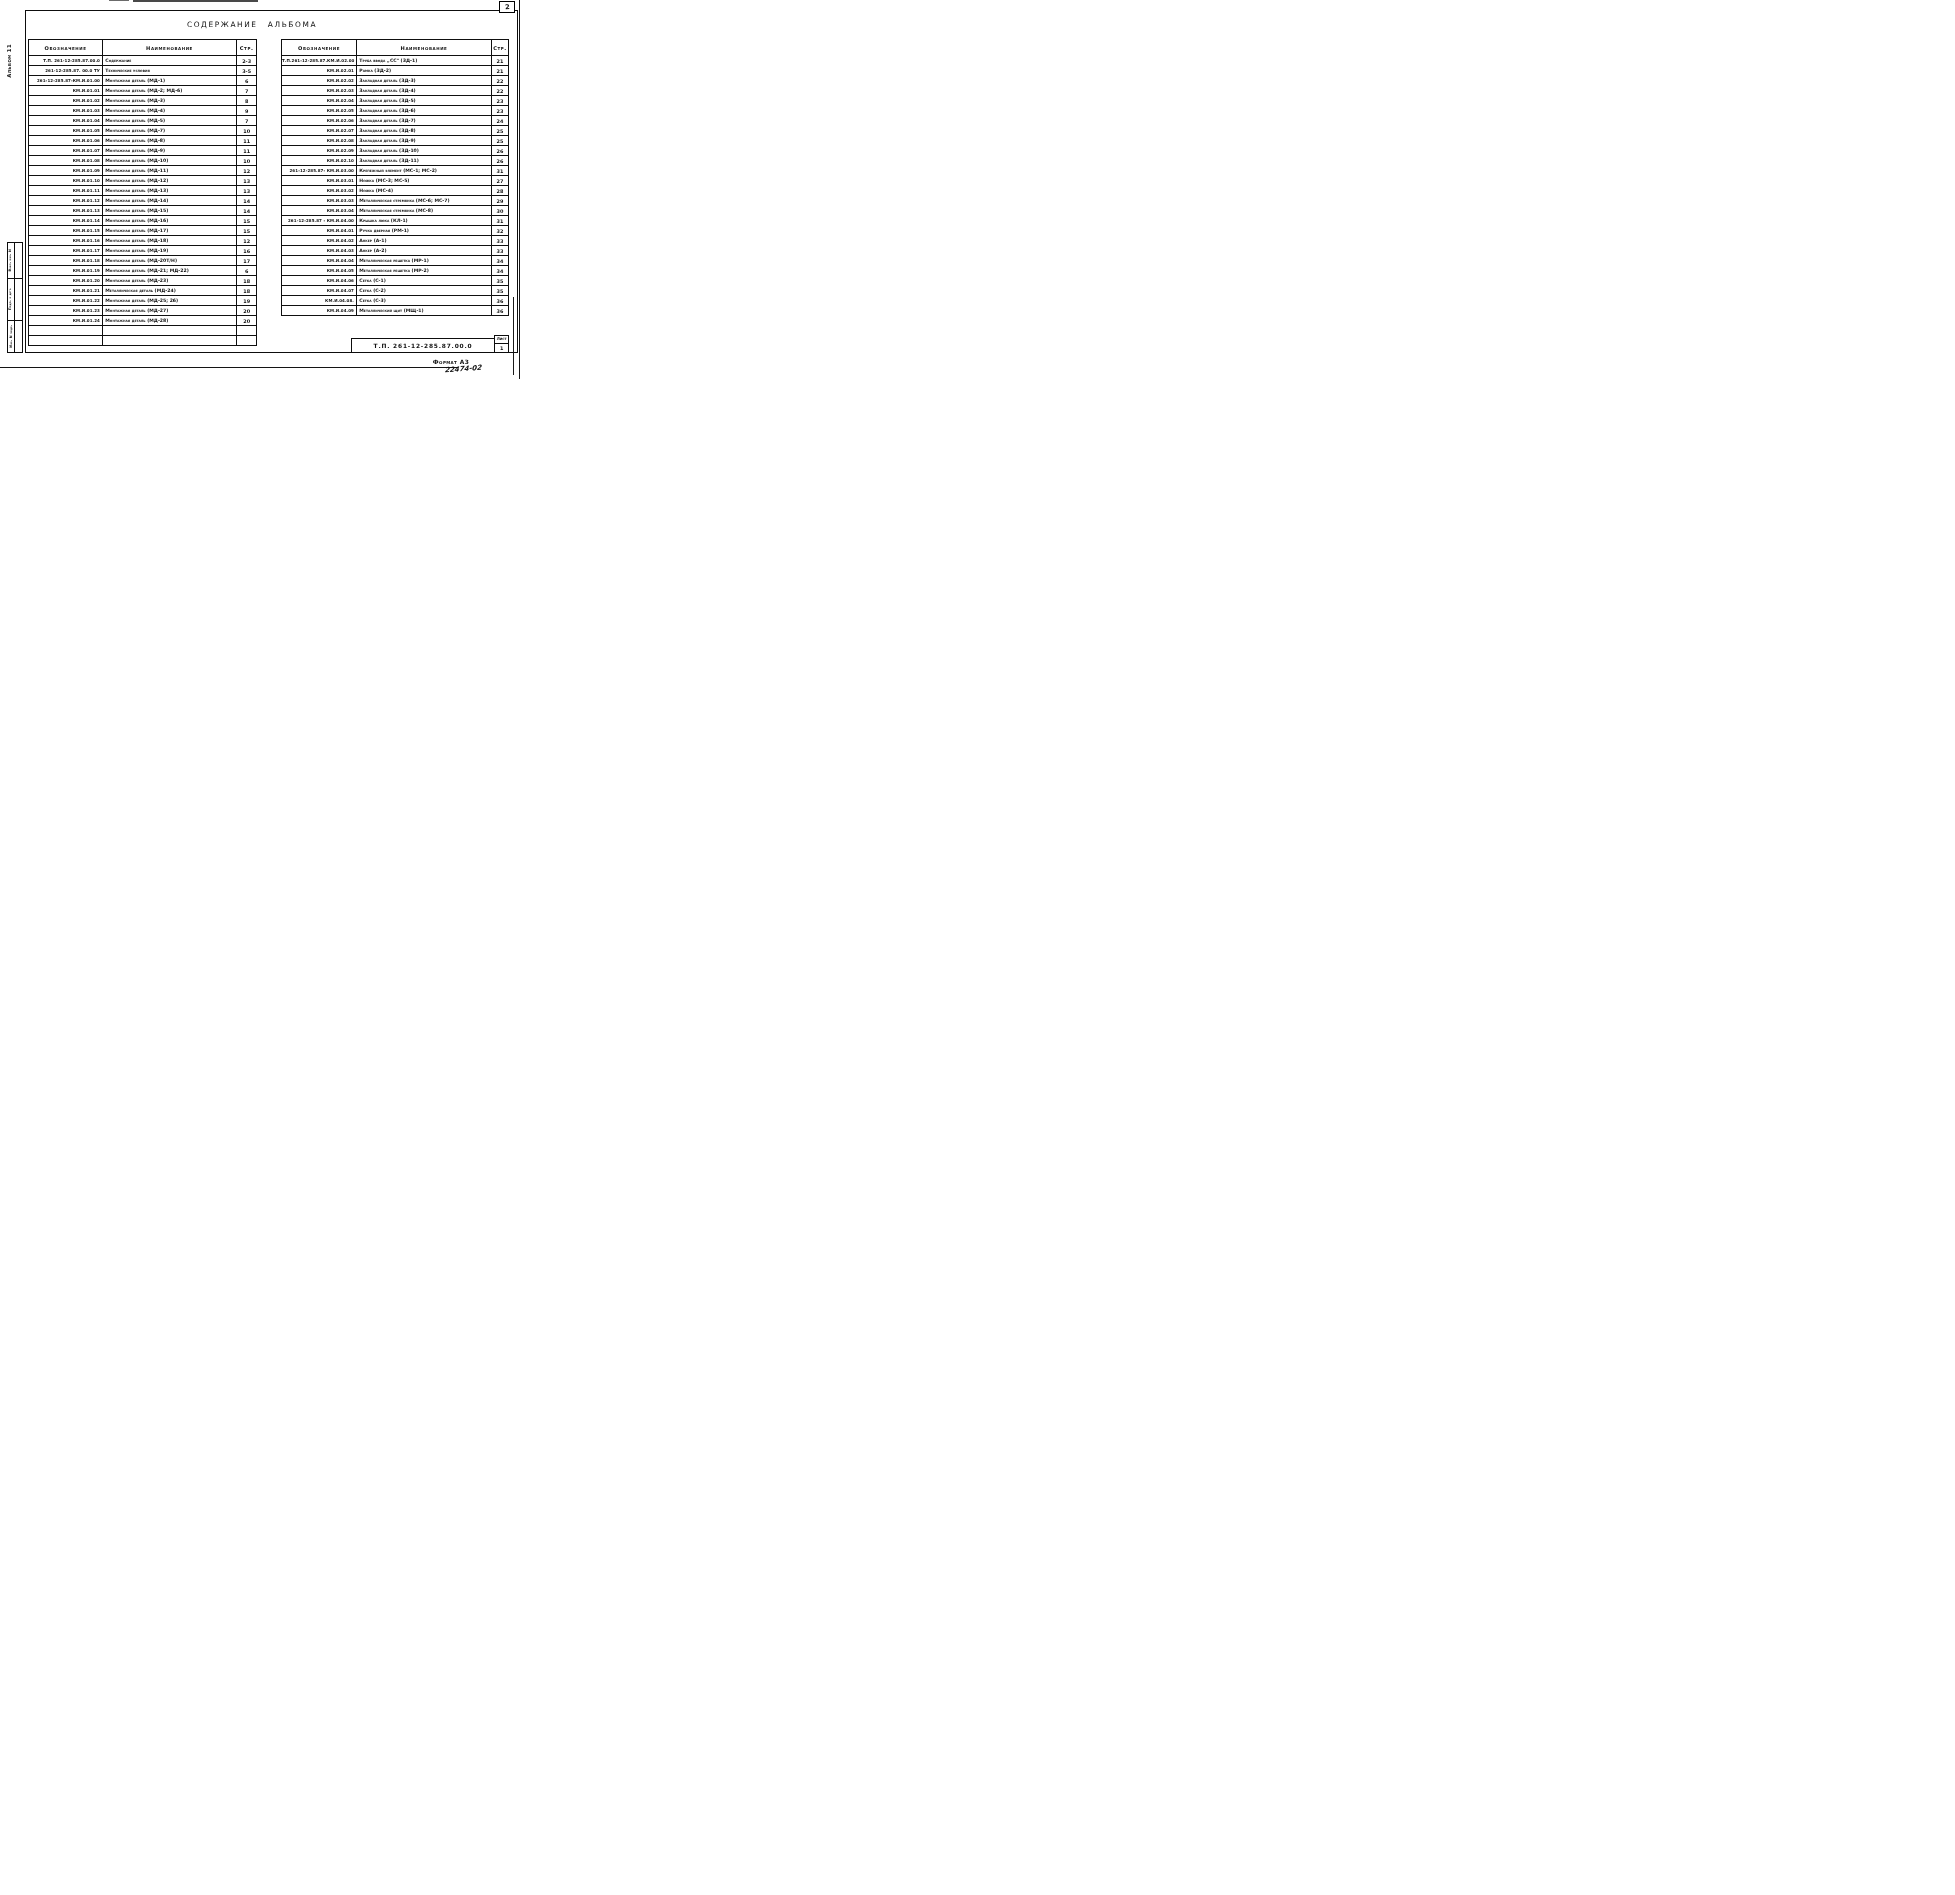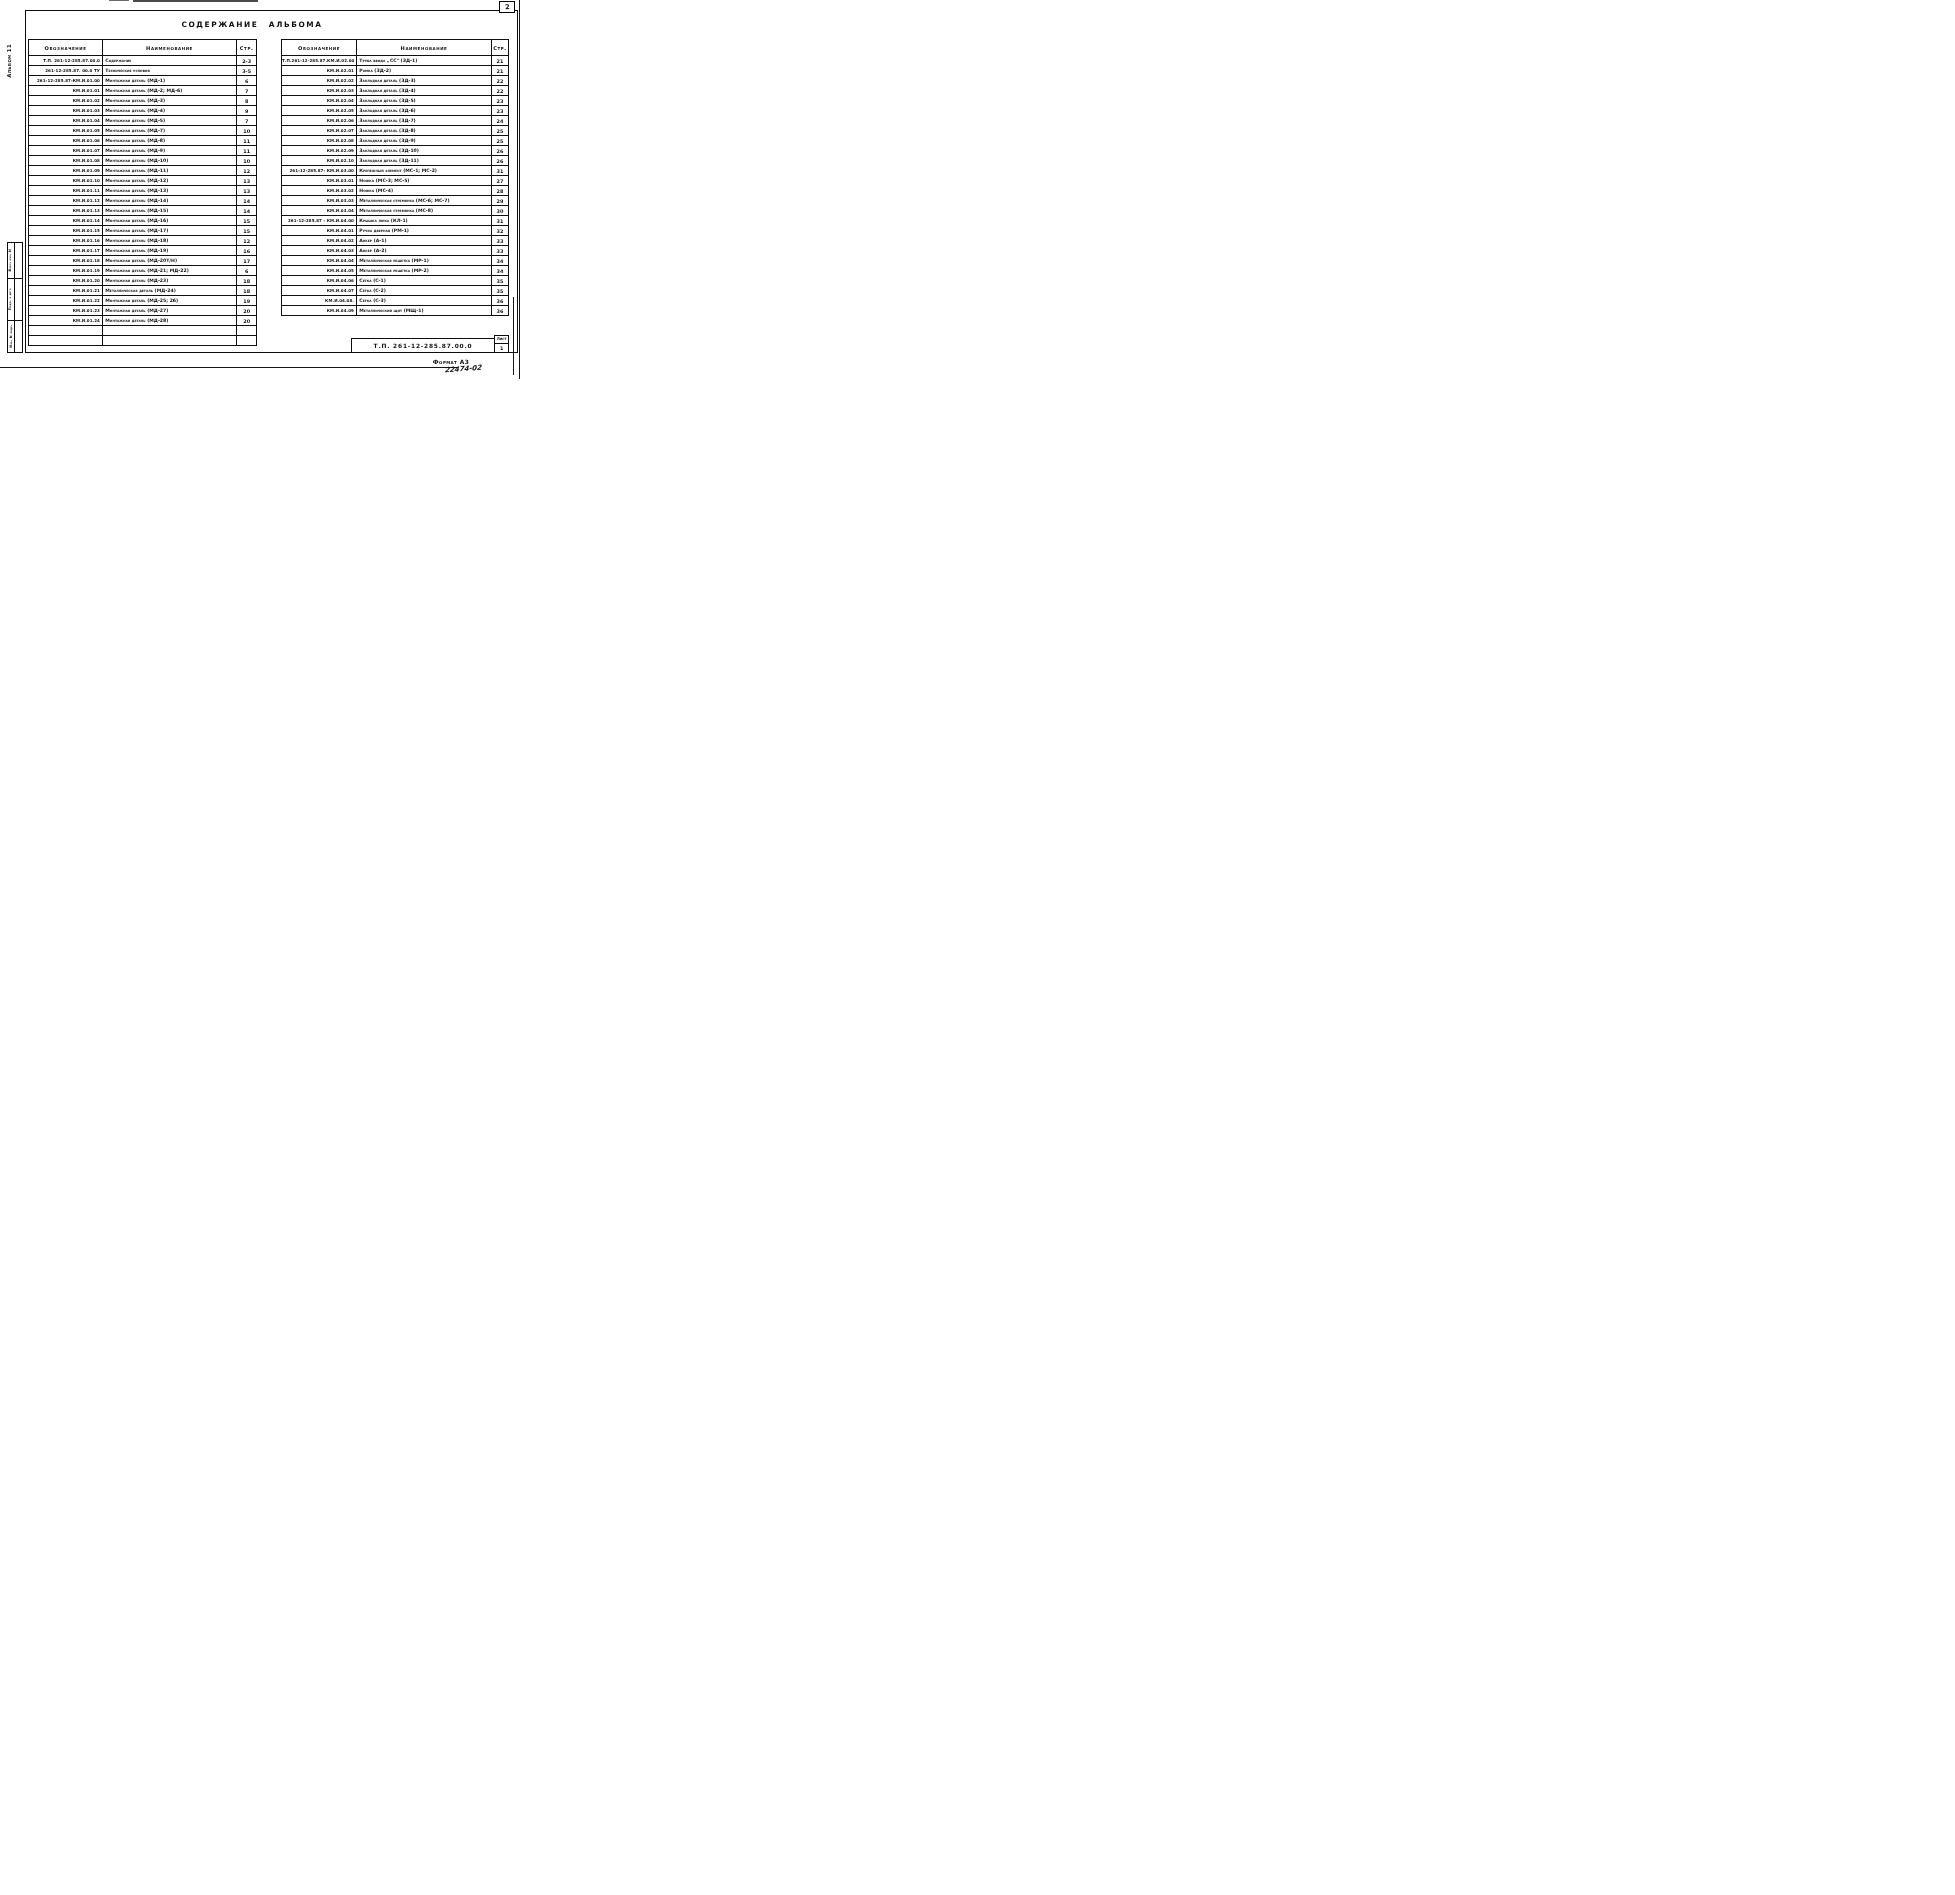--- a/index.html
+++ b/index.html
@@ -16,21 +16,21 @@
   
   .frame { position:absolute; left:25px; top:10.2px; width:493px; height:343px; border:1px solid #0d0d0d; }
 
   
   .pagenum-box { position:absolute; left:499px; top:1.2px; width:15.6px; height:12px; background:#fff;
                  border:1.2px solid #000; display:flex; align-items:center; justify-content:center; z-index:6; }
   .pagenum-box span { font-size:6.6px; font-weight:700; transform:rotate(-4deg); }
 
   
   .doc-title { position:absolute; left:168px; top:20.3px; width:168px; text-align:center;
-               font-size:7.4px; font-weight:700; letter-spacing:1.6px; word-spacing:6.3px; }
+               font-size:7.4px; font-weight:400; letter-spacing:1.6px; word-spacing:6.3px; }
 
   
   .tblwrap { position:absolute; }
   .tblwrap-left  { left:28px;  top:39px; width:228px; height:302px; }
   .tblwrap-right { left:281px; top:39px; width:228px; height:280px; }
   table { border-collapse:collapse; table-layout:fixed; width:100%; }
   td, th { border:0.7px solid #0f0f0f; overflow:hidden; white-space:nowrap; vertical-align:middle; }
   thead th { height:16px; font-size:5.1px; font-weight:700; font-variant:small-caps; letter-spacing:0.6px; text-align:center; }
   .tbl-left  tbody tr { height:10px; }
   .tbl-right tbody tr { height:10px; }

